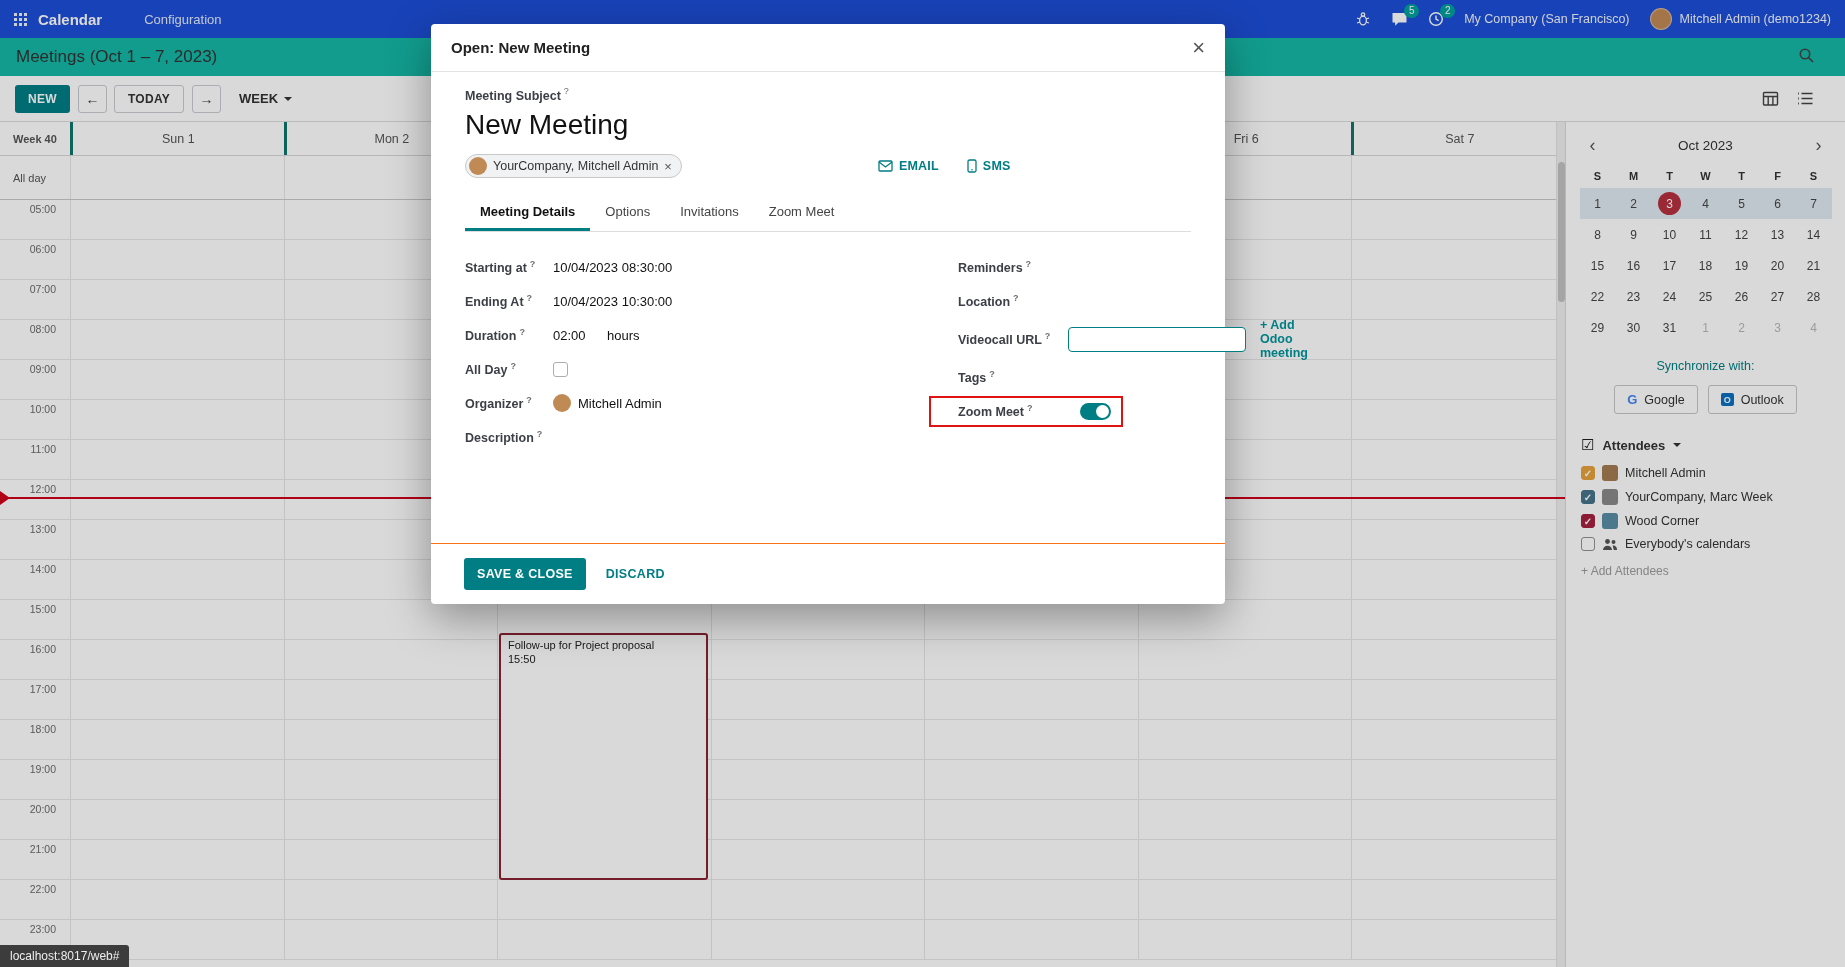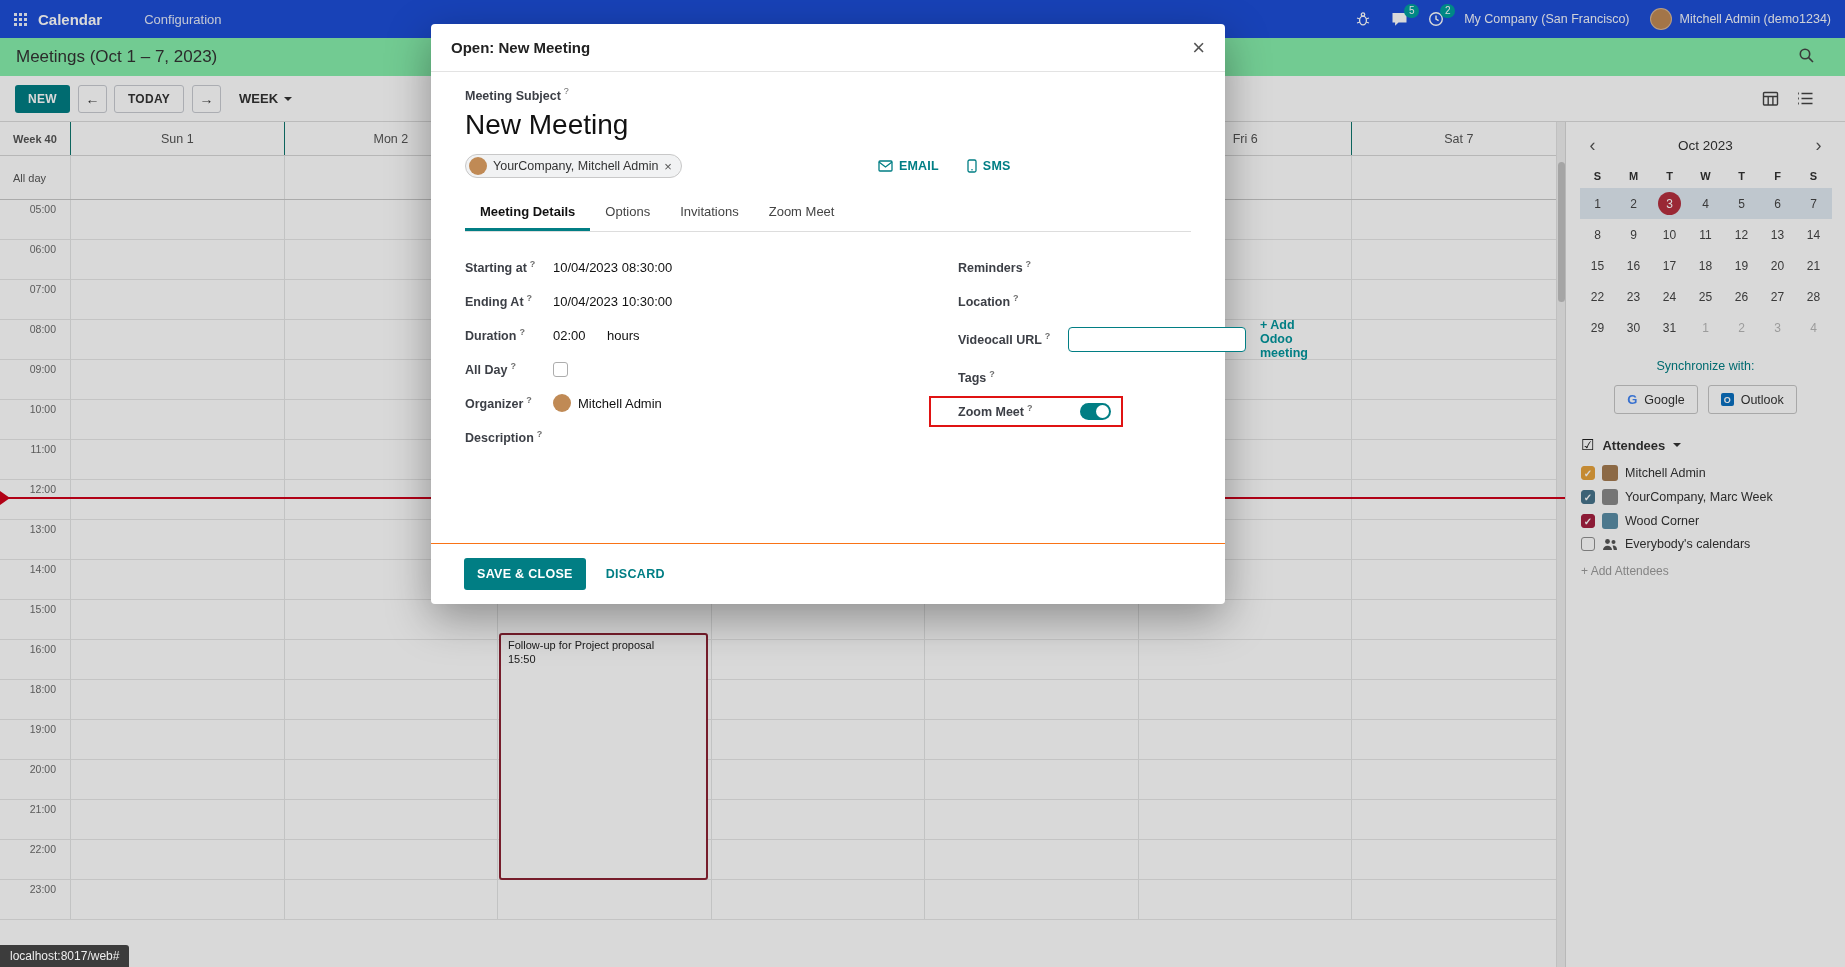--- a/index.html
+++ b/index.html
@@ -14,40 +14,40 @@
   .nav-menu { font-size:13px; margin-left:42px; opacity:.88; cursor:pointer; }
   .systray { margin-left:auto; display:flex; align-items:center; gap:20px; }
   .systray svg { display:block; }
   .icon-badge { position:relative; cursor:pointer; }
   .badge { position:absolute; top:-7px; right:-11px; background:#00A09D; color:#fff; border-radius:8px; font-size:10px; line-height:14px; height:14px; min-width:15px; text-align:center; padding:0 3px; }
   .company-name, .user-name { font-size:12.5px; opacity:.95; cursor:pointer; }
   .nav-avatar { width:22px; height:22px; border-radius:50%; background:#C08A55; border:1px solid rgba(255,255,255,.4); cursor:pointer; }
   .user-wrap { display:flex; align-items:center; gap:8px; }
 
   
-  .breadcrumb-row { position:absolute; top:38px; left:0; width:1845px; height:38px; background:#86efac; display:flex; align-items:center; padding:0 16px; }
+  .breadcrumb-row { position:absolute; top:38px; left:0; width:1845px; height:38px; background:#14b8a6; display:flex; align-items:center; padding:0 16px; }
   .page-title { font-size:17px; color:#333; }
   .search-icon { margin-left:auto; margin-right:14px; cursor:pointer; color:#444; }
   .control-row { position:absolute; top:76px; left:0; width:1845px; height:46px; background:#fff; display:flex; align-items:center; padding:0 15px; border-bottom:1px solid #dcdcdc; }
   .btn-new { background:#017E84; color:#fff; font-weight:bold; font-size:12px; padding:7px 13px; border-radius:3px; border:none; cursor:pointer; letter-spacing:.3px; }
   .btn-sec { background:#fff; border:1px solid #c9ccd2; border-radius:3px; height:28px; display:inline-flex; align-items:center; justify-content:center; font-size:12px; font-weight:bold; color:#333; cursor:pointer; }
   .arrow-btn { width:29px; margin-left:8px; font-size:14px; }
   .btn-today { padding:0 13px; margin-left:7px; letter-spacing:.3px; }
   .arrow-btn + .btn-today { margin-left:7px; }
   .week-select { margin-left:18px; font-size:13px; font-weight:bold; color:#333; display:flex; align-items:center; gap:6px; cursor:pointer; }
   .caret-down { width:0; height:0; border:4px solid transparent; border-top-color:#333; margin-top:4px; }
   .view-switch { margin-left:auto; display:flex; align-items:center; gap:18px; margin-right:16px; color:#444; }
   .view-switch svg { display:block; cursor:pointer; }
 
   
   .cal-area { position:absolute; top:122px; left:0; width:1565px; bottom:0; background:#fff; overflow:hidden; }
   .cal-header { height:34px; display:flex; border-bottom:1px solid #d8d8d8; }
   .cal-header .gutter { width:70px; flex:none; font-size:11px; font-weight:bold; color:#555; line-height:34px; padding-left:13px; }
   .cal-col { flex:1 1 0; min-width:0; }
-  .day-head { text-align:center; line-height:34px; font-size:12.5px; color:#555; border-left:1px solid #0f766e; cursor:pointer; }
+  .day-head { text-align:center; line-height:34px; font-size:12.5px; color:#555; border-left:3px solid #0f766e; cursor:pointer; }
   .allday-row { height:44px; display:flex; border-bottom:1px solid #c9c9c9; }
   .allday-row .gutter { width:70px; flex:none; font-size:11px; color:#555; line-height:44px; padding-left:13px; }
   .allday-cell { border-left:1px solid #e4e5e6; cursor:pointer; }
   #hour-grid { position:relative; }
   .hour-row { height:40px; display:flex; border-bottom:1px solid #e7e7e7; }
   .hour-label { width:70px; flex:none; text-align:right; padding:3px 14px 0 0; font-size:10.5px; color:#6a6a6a; }
   .hour-cell { border-left:1px solid #e4e5e6; cursor:pointer; }
   .event { position:absolute; left:499px; top:433px; width:209px; height:247px; background:#fff; border:2px solid #8B2333; border-radius:3px; padding:4px 7px; font-size:11px; color:#222; z-index:5; cursor:pointer; line-height:1.25; }
   .now-line { position:absolute; left:0; right:0; top:297px; border-top:2px solid #D0021B; z-index:4; }
   .now-line::before { content:""; position:absolute; left:0; top:-8px; border:7px solid transparent; border-left:10px solid #D0021B; }
@@ -356,20 +356,30 @@
           <div class="hour-label">16:00</div>
           <div class="cal-col hour-cell"></div>
           <div class="cal-col hour-cell"></div>
           <div class="cal-col hour-cell"></div>
           <div class="cal-col hour-cell"></div>
           <div class="cal-col hour-cell"></div>
           <div class="cal-col hour-cell"></div>
           <div class="cal-col hour-cell"></div>
         </div>
         <div class="hour-row">
+          <div class="hour-label">17:00</div>
+          <div class="cal-col hour-cell"></div>
+          <div class="cal-col hour-cell"></div>
+          <div class="cal-col hour-cell"></div>
+          <div class="cal-col hour-cell"></div>
+          <div class="cal-col hour-cell"></div>
+          <div class="cal-col hour-cell"></div>
+          <div class="cal-col hour-cell"></div>
+        </div>
+        <div class="hour-row">
           <div class="hour-label">18:00</div>
           <div class="cal-col hour-cell"></div>
           <div class="cal-col hour-cell"></div>
           <div class="cal-col hour-cell"></div>
           <div class="cal-col hour-cell"></div>
           <div class="cal-col hour-cell"></div>
           <div class="cal-col hour-cell"></div>
           <div class="cal-col hour-cell"></div>
         </div>
         <div class="hour-row">

